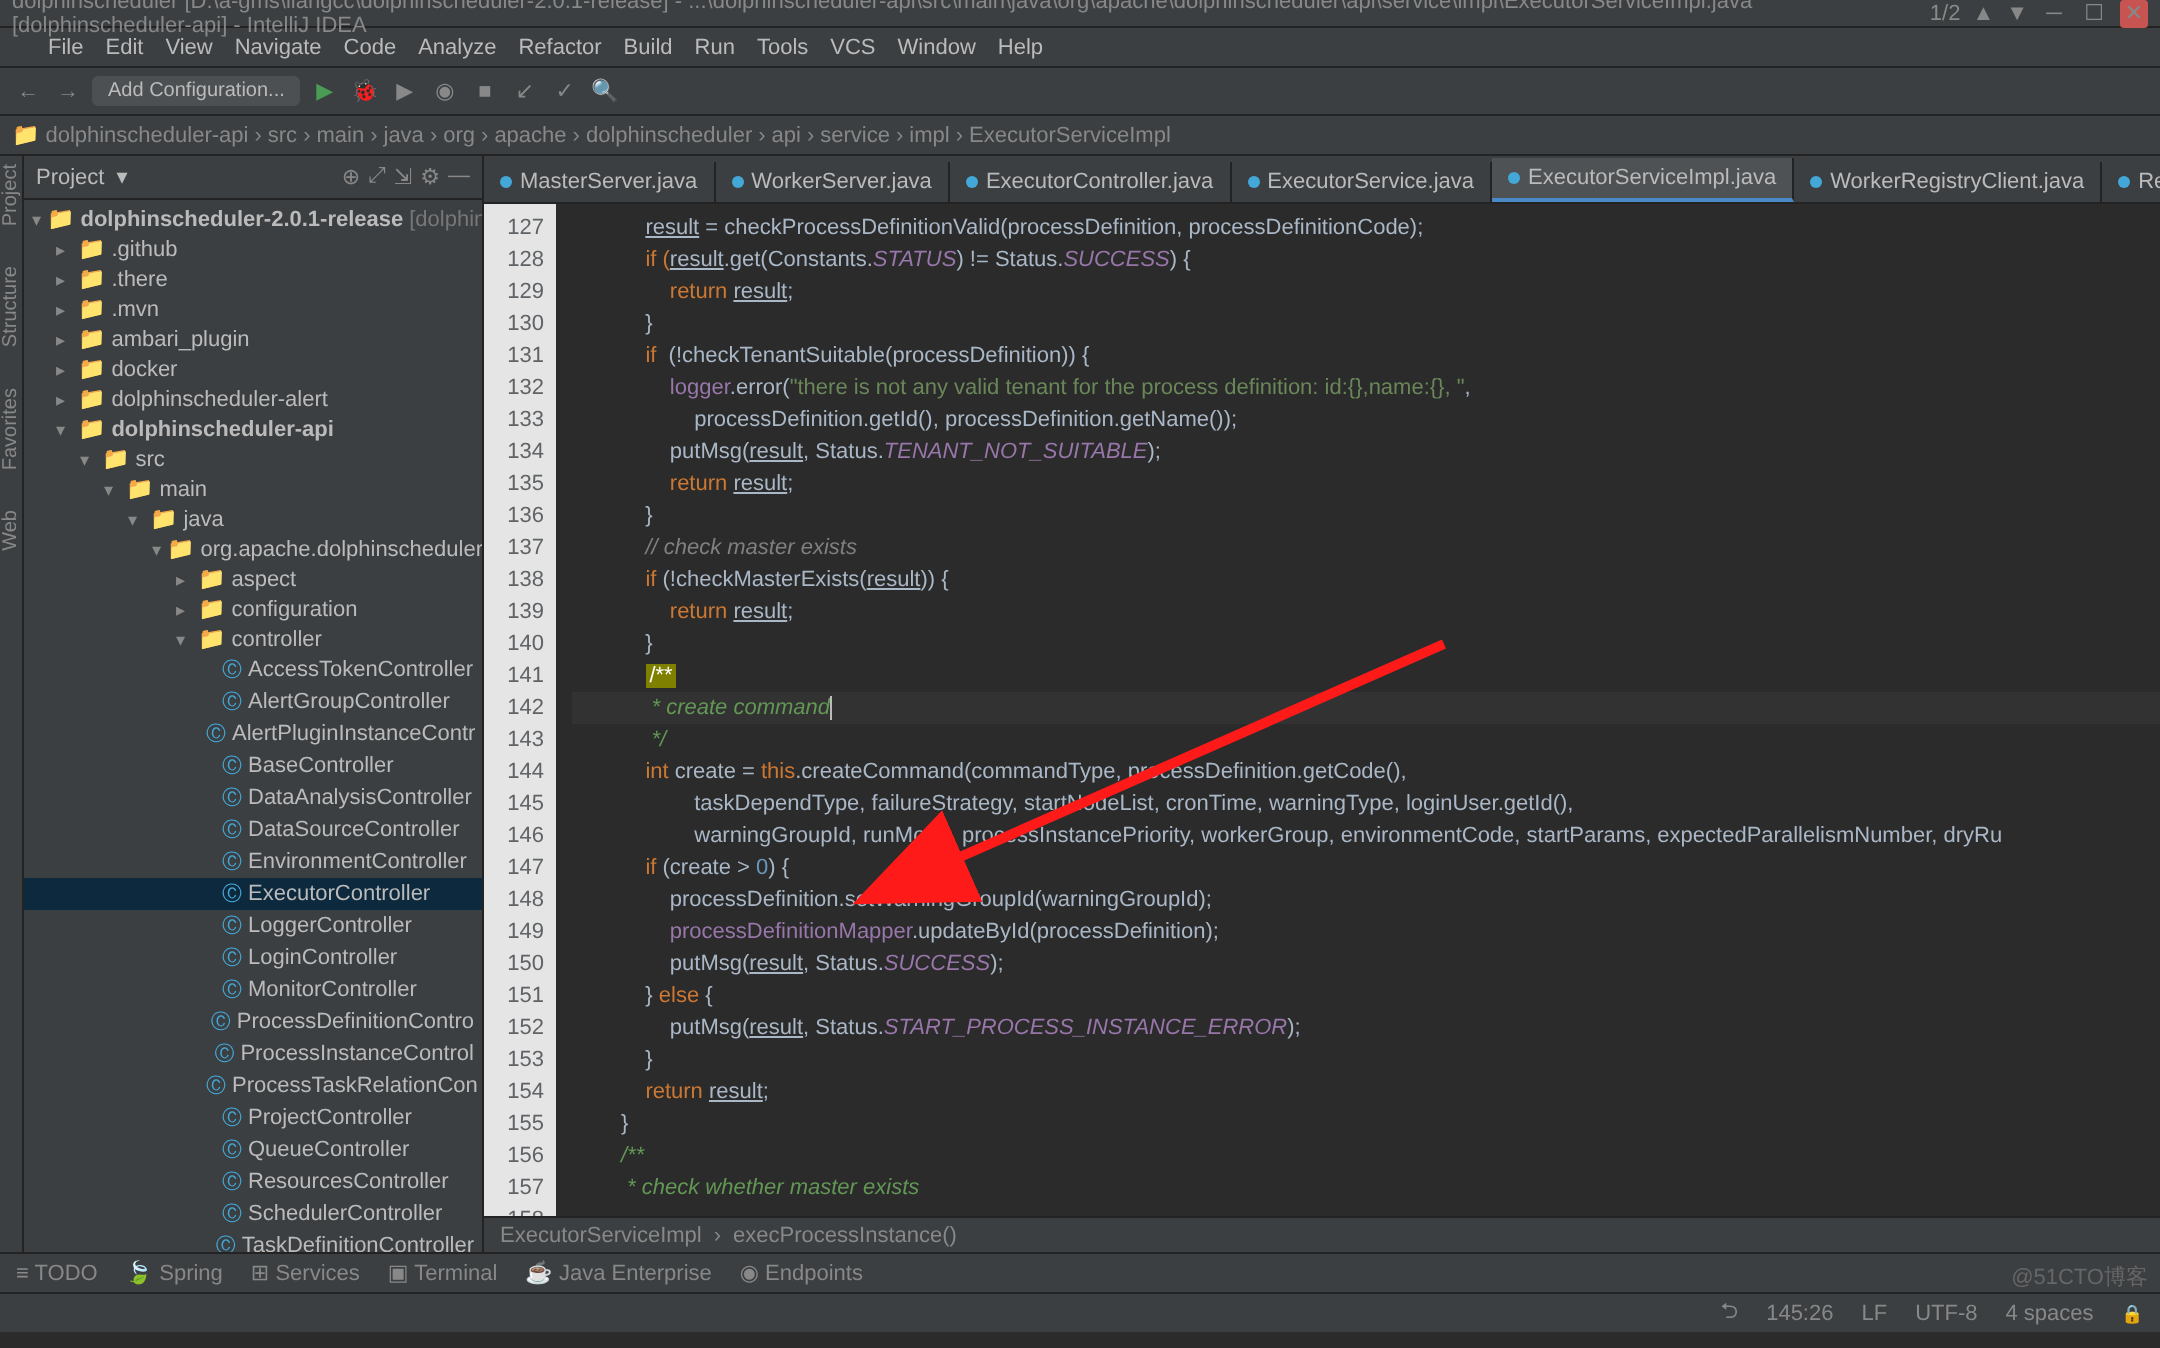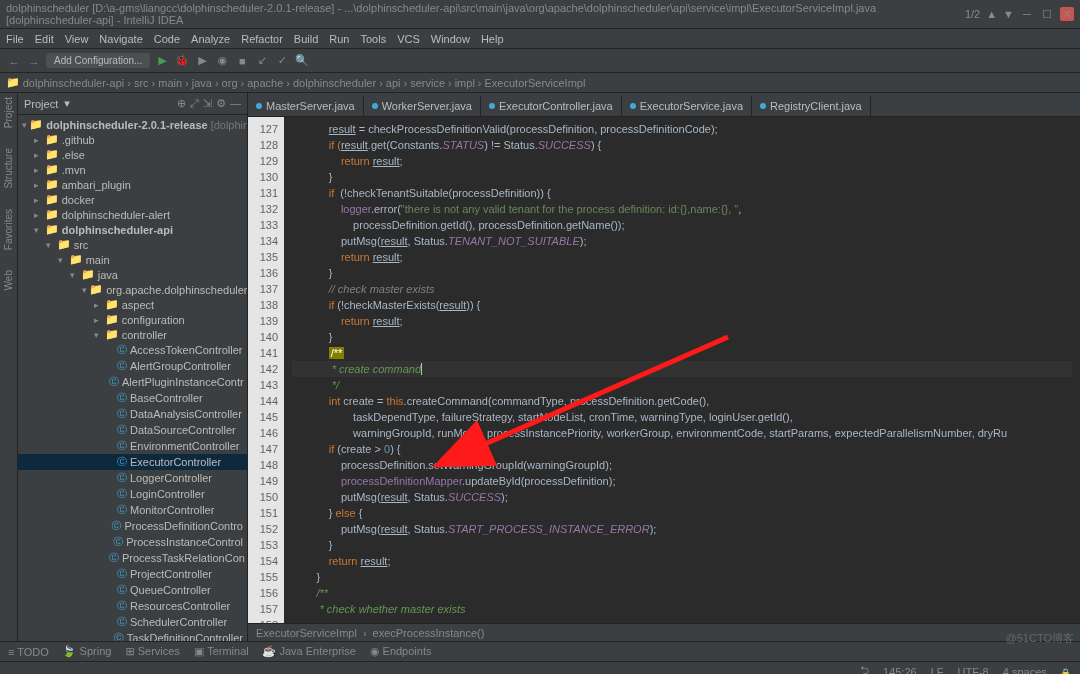--- a/index.html
+++ b/index.html
@@ -1,21 +1,21 @@
 <!DOCTYPE html>
 <html><head>
 <meta charset="utf-8">
 <style>
 * { margin:0; padding:0; box-sizing:border-box; font-family:"Segoe UI",Arial,sans-serif; font-size:11px; }
 body { background:#2b2b2b; color:#a9b7c6; width:1080px; height:674px; overflow:hidden; position:relative; }
-.titlebar { height:29px; background:#3c3f41; display:flex; align-items:center; padding:0 6px; color:#888; font-size:10px; border-bottom:1px solid #232323; }
+.titlebar { height:14px; background:#3c3f41; display:flex; align-items:center; padding:0 6px; color:#888; font-size:10px; border-bottom:1px solid #232323; }
 .titlebar .right { margin-left:auto; display:flex; gap:6px; align-items:center; }
 .win-btn { width:14px; height:14px; border-radius:2px; display:flex; align-items:center; justify-content:center; }
 .win-close { background:#c75450; }
-.menubar { height:20px; background:#3c3f41; display:flex; align-items:center; padding:0 6px; gap:11px; color:#bbb; font-size:11px; border-bottom:1px solid #232323; }
+.menubar { height:20px; background:#3c3f41; display:flex; align-items:center; padding:0 24px; gap:11px; color:#bbb; font-size:11px; border-bottom:1px solid #232323; }
 .toolbar { height:24px; background:#3c3f41; display:flex; align-items:center; padding:0 6px; gap:4px; border-bottom:1px solid #232323; }
 .tool-drop { background:#4c5052; padding:2px 8px; border-radius:3px; color:#bbb; font-size:10px; }
 .tool-icon { width:16px; height:16px; display:flex; align-items:center; justify-content:center; color:#888; font-size:11px; }
 .play { color:#499c54; }
 .breadcrumb { height:20px; background:#3c3f41; display:flex; align-items:center; padding:0 6px; gap:3px; color:#888; font-size:10px; border-bottom:1px solid #232323; overflow:hidden; white-space:nowrap; }
 .breadcrumb .folder-icon { color:#87939a; }
 .main { display:flex; height:548px; }
 .sidebar-left { width:18px; background:#3c3f41; border-right:1px solid #232323; display:flex; flex-direction:column; align-items:center; padding-top:4px; gap:20px; }
 .sidebar-left .lbl { writing-mode:vertical-rl; transform:rotate(180deg); color:#888; font-size:10px; }
 .project-panel { width:230px; background:#3c3f41; border-right:1px solid #232323; display:flex; flex-direction:column; }
@@ -161,21 +161,21 @@
           <span style="color: rgb(119, 119, 119);"> [dolphinsch</span>
         </div>
         <div class="tree-item level1">
           <span class="arrow">▸</span>
           <span class="icon-folder">📁</span>
           <span>.github</span>
         </div>
         <div class="tree-item level1">
           <span class="arrow">▸</span>
           <span class="icon-folder">📁</span>
-          <span>.else</span>
+          <span>.there</span>
         </div>
         <div class="tree-item level1">
           <span class="arrow">▸</span>
           <span class="icon-folder">📁</span>
           <span>.mvn</span>
         </div>
         <div class="tree-item level1">
           <span class="arrow">▸</span>
           <span class="icon-folder">📁</span>
           <span>ambari_plugin</span>
@@ -338,20 +338,28 @@
           <span class="dot"></span>
           <span>WorkerServer.java</span>
         </div>
         <div class="tab">
           <span class="dot"></span>
           <span>ExecutorController.java</span>
         </div>
         <div class="tab">
           <span class="dot"></span>
           <span>ExecutorService.java</span>
+        </div>
+        <div class="tab active">
+          <span class="dot"></span>
+          <span>ExecutorServiceImpl.java</span>
+        </div>
+        <div class="tab">
+          <span class="dot"></span>
+          <span>WorkerRegistryClient.java</span>
         </div>
         <div class="tab">
           <span class="dot"></span>
           <span>RegistryClient.java</span>
         </div>
       </div>
     <div class="editor-body">
       <div class="gutter" id="gutter">
           <div>127</div>
           <div>128</div>

